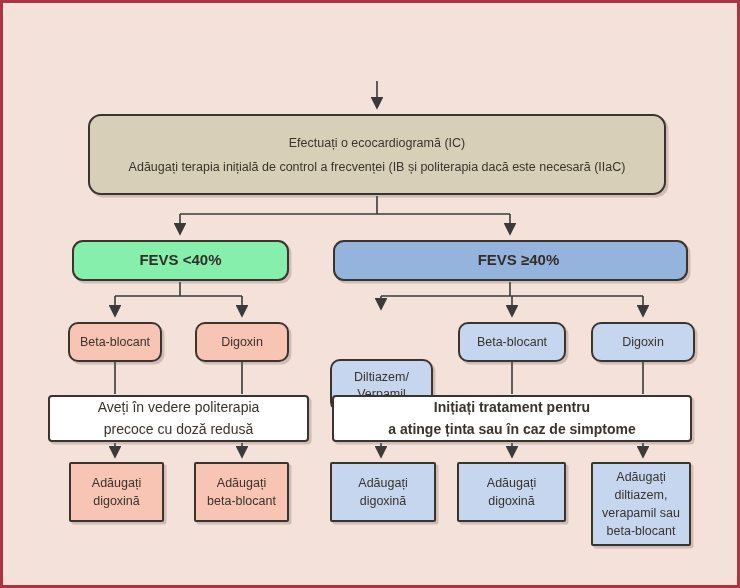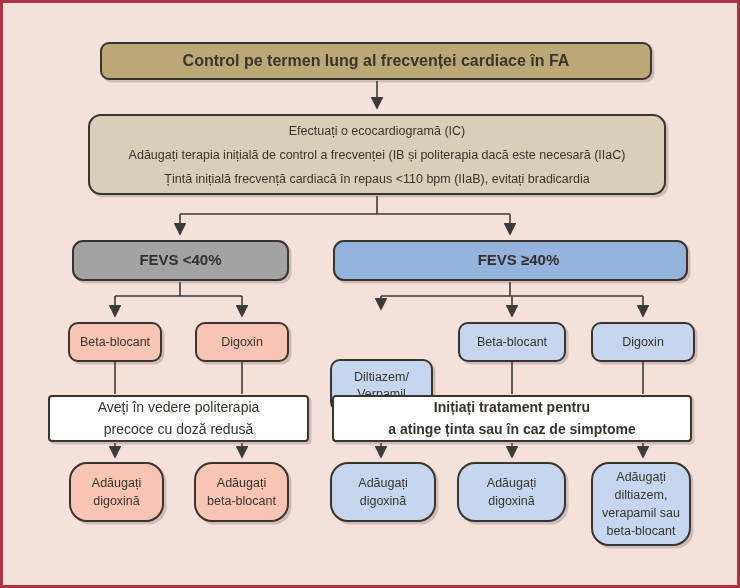--- a/index.html
+++ b/index.html
@@ -48,21 +48,21 @@
     font-size: 12.5px;
   }
   .instructions-box div { white-space: nowrap; line-height: 24px; text-align: center; }
   .fevs {
     top: 240px; height: 41px;
     border-radius: 11px;
     font-size: 15px;
     font-weight: bold;
     color: #332e29;
   }
-  .fevs-left  { left: 72px;  width: 217px; background: #a3a3a3; }
+  .fevs-left  { left: 72px;  width: 217px; background: #86efac; }
   .fevs-right { left: 333px; width: 355px; background: #94b4dd; padding-left: 16px; }
   .drug {
     top: 322px; height: 40px;
     border-radius: 10px;
     font-size: 12.5px;
     line-height: 1.3;
   }
   .pink { background: #f8c4b4; }
   .blue { background: #c6d6ee; }
   .drug-l1 { left: 68px;  width: 94px; }
@@ -74,21 +74,21 @@
     top: 395px; height: 47px;
     background: #ffffff;
     border-radius: 4px;
     font-size: 14px;
     line-height: 1.55;
   }
   .note-left  { left: 48px;  width: 261px; }
   .note-right { left: 332px; width: 360px; font-weight: bold; }
   .outcome {
     top: 462px; height: 60px;
-    border-radius: 18px;
+    border-radius: 2px;
     font-size: 12.5px;
     line-height: 1.45;
   }
   .out-l1 { left: 69px;  width: 95px; }
   .out-l2 { left: 194px; width: 95px; }
   .out-r1 { left: 330px; width: 106px; }
   .out-r2 { left: 457px; width: 109px; }
   .out-r3 { left: 591px; width: 100px; height: 84px; }
 </style>
 </head>
@@ -129,26 +129,24 @@
       <path d="M643,362 V394"></path>
 
       <path d="M115,443 V455" marker-end="url(#ah)"></path>
       <path d="M242,443 V455" marker-end="url(#ah)"></path>
       <path d="M381,443 V455" marker-end="url(#ah)"></path>
       <path d="M512,443 V455" marker-end="url(#ah)"></path>
       <path d="M643,443 V455" marker-end="url(#ah)"></path>
     </g>
   </svg>
 
-  <div class="node title-box">Control pe termen lung al frecvenței cardiace în FA</div>
 
   <div class="node instructions-box">
     <div>Efectuați o ecocardiogramă (IC)</div>
     <div>Adăugați terapia inițială de control a frecvenței (IB și politerapia dacă este necesară (IIaC)</div>
-    <div>Țintă inițială frecvență cardiacă în repaus &lt;110 bpm (IIaB), evitați bradicardia</div>
   </div>
 
   <div class="node fevs fevs-left">FEVS &lt;40%</div>
   <div class="node fevs fevs-right">FEVS ≥40%</div>
 
   <div class="node drug pink drug-l1">Beta-blocant</div>
   <div class="node drug pink drug-l2">Digoxin</div>
   <div class="node drug blue drug-r1">Diltiazem/
 Verpamil</div>
   <div class="node drug blue drug-r2">Beta-blocant</div>

